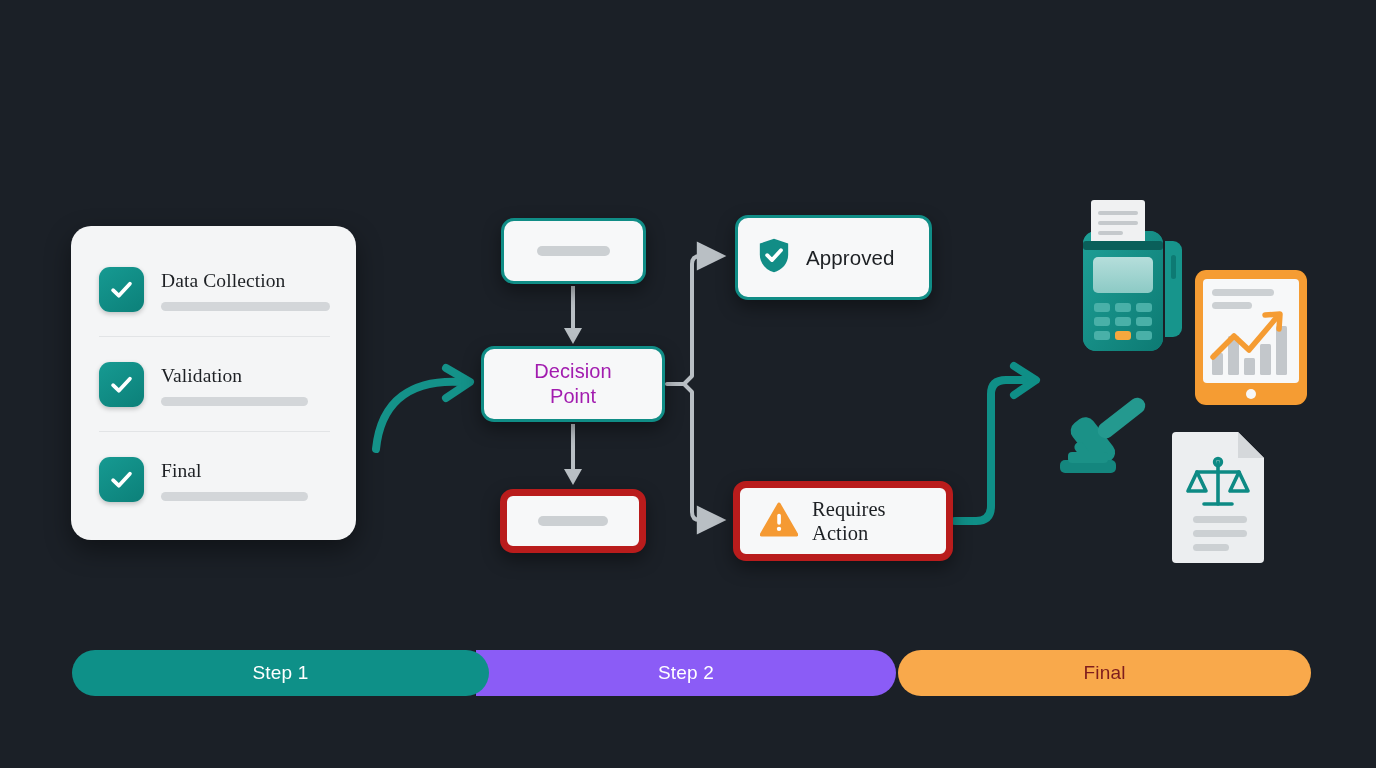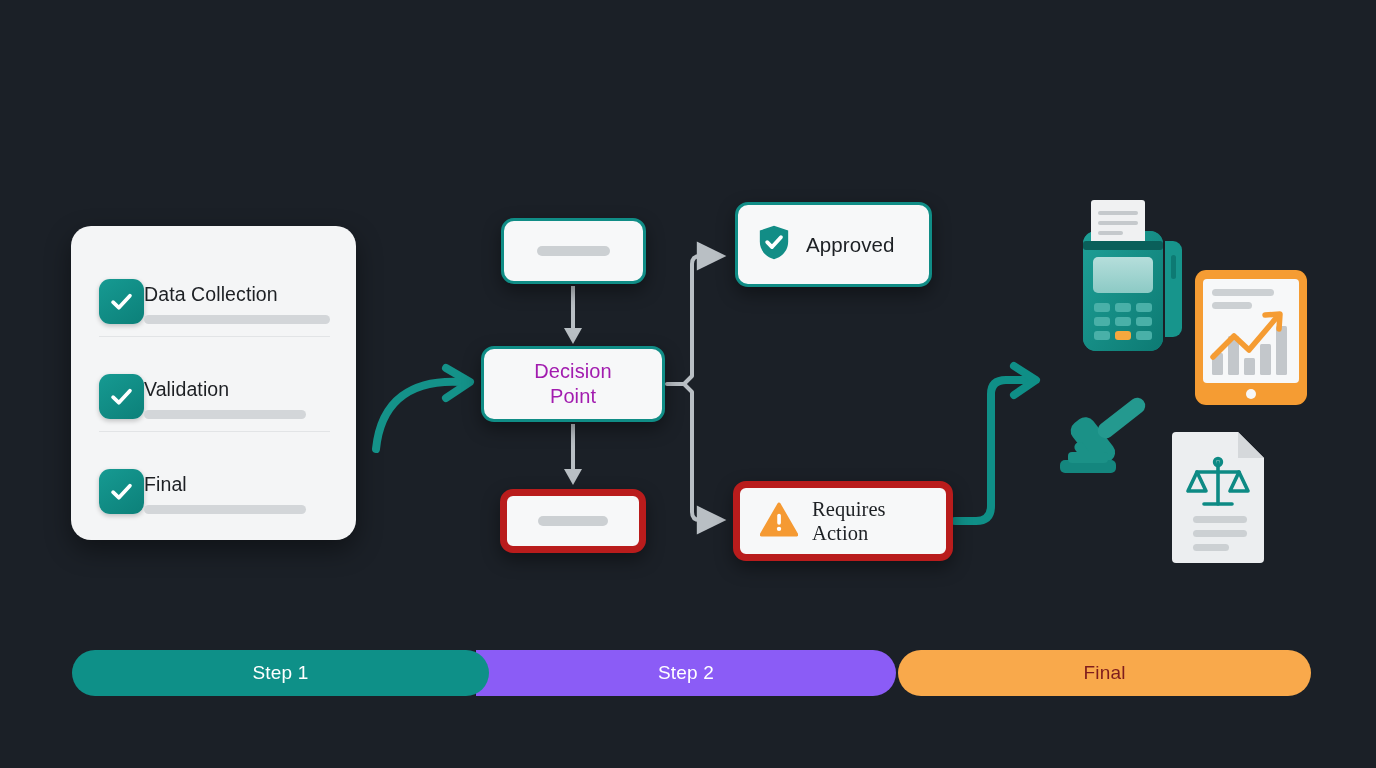--- a/index.html
+++ b/index.html
@@ -14,21 +14,21 @@
   
   .checklist-card {
     position: absolute; left: 71px; top: 226px;
     width: 285px; height: 314px;
     background: #f4f5f6;
     border-radius: 20px;
     box-shadow: 0 10px 26px rgba(0,0,0,.42);
     padding: 28px 26px 26px 28px;
     display: flex; flex-direction: column; justify-content: space-between;
   }
-  .cl-row { display: flex; align-items: flex-end; height: 70px; }
+  .cl-row { display: flex; align-items: center; gap: 17px; height: 70px; font-family: Liberation Serif, serif; }
   .cl-check {
     width: 45px; height: 45px; flex: 0 0 45px; border-radius: 11px;
     background: linear-gradient(145deg,#169a92 0%,#0c8079 100%);
     display: flex; align-items: center; justify-content: center;
     box-shadow: 0 2px 5px rgba(0,0,0,.22);
   }
   .cl-check svg { width: 27px; height: 27px; display: block; }
   .cl-texts { display: flex; flex-direction: column; gap: 10px; padding-top: 2px; flex: 1; }
   .cl-label { font-size: 19.5px; color: #1d2024; line-height: 22px; letter-spacing: .1px; }
   .cl-sub { height: 9px; border-radius: 5px; background: #d3d6d9; width: 100%; }
@@ -49,21 +49,21 @@
   #node-top    { left: 501px; top: 218px;  width: 145px; height: 66px; border-radius: 13px; }
   #node-decision { left: 481px; top: 346px; width: 184px; height: 76px; border-radius: 13px; }
   #node-bottom { left: 500px; top: 489px;  width: 146px; height: 64px; border-radius: 13px; }
 
   .node-text {
     font-size: 20px; color: #a21caf; text-align: center; line-height: 25px;
     letter-spacing: .1px;
   }
 
   #node-approved {
-    left: 735px; top: 202px; width: 197px; height: 85px; border-radius: 13px;
+    left: 735px; top: 215px; width: 197px; height: 85px; border-radius: 13px;
     justify-content: flex-start; padding-left: 19px; gap: 15px;
   }
   #node-requires {
     left: 733px; top: 481px; width: 220px; height: 80px; border-radius: 13px;
     justify-content: flex-start; padding-left: 20px; gap: 14px;
   }
   .outcome-label { font-size: 20.5px; color: #1d2024; line-height: 24px; letter-spacing: .1px; }
 
   
   #connectors { position: absolute; left: 0; top: 0; width: 1376px; height: 768px; pointer-events: none; }

